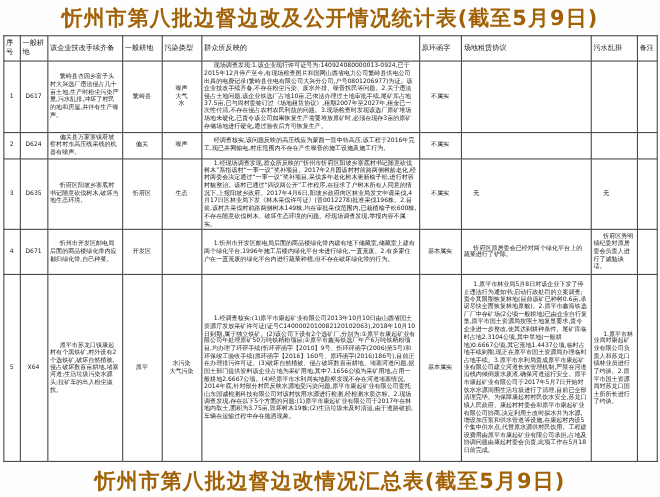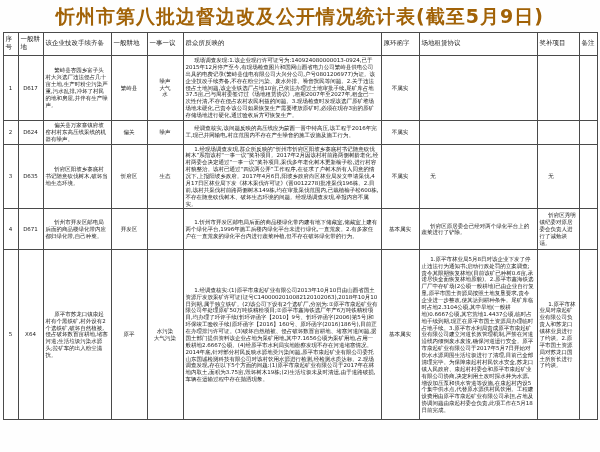--- a/index.html
+++ b/index.html
@@ -41,25 +41,25 @@
         <col style="width:118px">
         <col style="width:42px">
       <col style="width:18px">
     </colgroup>
     <thead>
         <tr>
           <th>序号</th>
           <th>一般耕地</th>
           <th>该企业技改手续齐备</th>
           <th>一般耕地</th>
-          <th>一事一议</th>
+          <th>污染类型</th>
           <th>群众所反映的</th>
           <th>原环函字</th>
           <th>场地租赁协议</th>
-          <th>奖补项目</th>
+          <th>污水乱排</th>
           <th class="c-note">备注</th>
         </tr>
       </thead>
     <tbody>
         <tr style="height: 46px;">
           <td class="c-center">1</td>
           <td class="c-center">D617</td>
           <td class="c-para">繁峙县杏园乡富子头村大兴选厂违法侵占几十亩土地,生产时粉尘污染严重,污水乱排,冲坏了村民的地和房屋,并伴有生产噪声。</td>
           <td class="c-center">繁峙县</td>
           <td class="c-pre">噪声
@@ -116,14 +116,15 @@
 大气污染</td>
           <td class="c-para">1.经调查核实:(1)原平市康起矿业有限公司2013年10月10日由山西省国土资源厅发放采矿许可证(证号C1400002010082120102063),2018年10月10日到期,属于独立铁矿。(2)该公司下设有2个选矿厂,分别为:①原平市康起矿业有限公司年处理原矿50万吨铁精粉项目;②原平市鑫海铁选厂年产6万吨铁精粉项目,均办理了环评手续(忻环评函字【2010】9号、忻环评函字(2006)第5号)和环保竣工验收手续(原环函字【2016】160号、原环函字(2016)186号),目前正在办理排污许可证。(3)破坏自然植被、侵占破坏数百亩耕地、堵塞河道问题,据国土部门提供资料该企业占地为采矿用地,其中7.1656公顷为采矿用地,占用一般耕地2.6667公顷。(4)经原平市水利局实地勘察发现不存在河道堵塞情况。2014年底,针对部分村民反映水源地受污染问题,原平市康起矿业有限公司委托山东国诚检测科技有限公司对该村饮用水源进行检测,经检测水质达标。2.现场调查发现,存在以下5个方面的问题:(1)原平市康起矿业有限公司于2017年在林地内取土,面积为3.75亩,毁坏树木19株;(2)生活垃圾未及时清运,由于道路破损,车辆在运输过程中存在抛洒现象。</td>
           <td class="c-center">基本属实</td>
           <td class="c-para">1.原平市林业局5月8日对该企业下发了停止违法行为通知书;启动行政处罚的立案调查;责令其限期恢复林地(目前该矿已种树0.6亩,承诺尽快全面恢复林地原貌)。2.原平市鑫海铁选厂厂中存矿场(2公顷一般耕地)已由企业自行复垦,原平市国土资源局按照土地复垦要求,责令企业进一步整改,使其达到耕种条件。尾矿库临时占地2.3104公顷,其中旱地(一般耕地)0.6667公顷,其它荒地1.4437公顷,临时占地手续到期,现正在原平市国土资源局办理临时占地手续。3.原平市水利局责成原平市康起矿业有限公司建立河道长效管理机制,严禁在河道沿线内倾倒废水废渣,确保河道运行安全。原平市康起矿业有限公司于2017年5月7日开始对饮水水源周围生活垃圾进行了清理,目前已全部清理完毕。为保障康起村村民饮水安全,苏龙口镇人民政府、康起村村委会和原平市康起矿业有限公司协商,决定利用土改时探水井为水源,增设加压泵和供水管道等设施,在康起村内设5个集中供水点,代替原水源供村民饮用。工程建设费用由原平市康起矿业有限公司承担,占地及协调问题由康起村委会负责,此项工作在5月18日前完成。</td>
           <td class="c-para">1.原平市林业局对康起矿业有限公司负责人和苏龙口镇林业员进行了约谈。2.原平市国土资源局对苏龙口国土所所长进行了约谈。</td>
           <td class="c-center"></td>
         </tr>
       </tbody>
   </table>
 
+  <div class="doc-title second">忻州市第八批边督边改情况汇总表(截至5月9日)</div>
 
 </div>
 
 </body></html>

